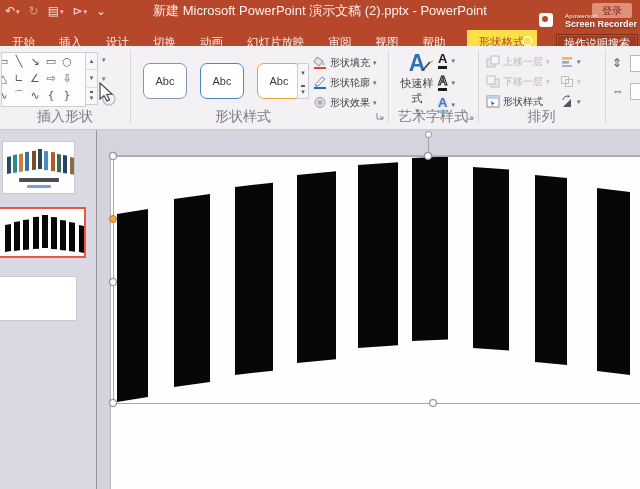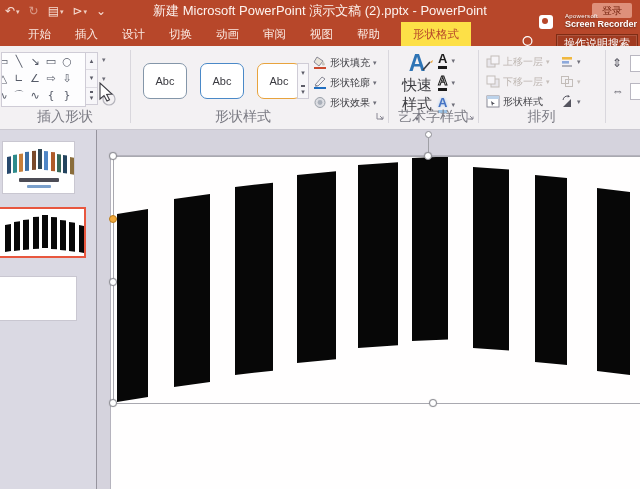--- a/index.html
+++ b/index.html
@@ -12,32 +12,32 @@
        color:#f7ded4;font-size:12px;}
   .qat .qbtn{display:flex;align-items:center;gap:1px;cursor:default;line-height:1;}
   .qat .qbtn.dim{opacity:.55;}
   .qat .tiny{font-size:7px;color:#f0cfc2;}
   .win-title{position:absolute;left:120px;right:120px;top:0;height:22px;line-height:22px;
        text-align:center;color:#fdf3ef;font-size:13px;white-space:nowrap;overflow:hidden;}
   .signin{position:absolute;right:8px;top:3px;height:15px;line-height:15px;padding:0 10px;
        background:#de907a;color:#73220e;font-size:10px;border-radius:2px;}
 
   
-  .watermark{position:absolute;right:3px;top:13px;display:flex;align-items:flex-end;gap:12px;z-index:60;
+  .watermark{position:absolute;right:3px;top:13px;display:flex;align-items:flex-start;gap:12px;z-index:60;
        color:#fff;text-shadow:0 1px 2px rgba(0,0,0,.45);}
   .wm-ico{width:14px;height:14px;background:#fff;border-radius:3px;position:relative;flex:0 0 auto;}
   .wm-ico::after{content:"";position:absolute;left:3px;top:3px;width:6px;height:6px;border-radius:50%;
        background:#b7472a;}
   .wm-txt{line-height:1;}
   .wm-brand{font-size:6px;letter-spacing:.3px;}
   .wm-name{font-size:9px;font-weight:bold;margin-top:1px;}
 
   
   .tabrow{position:absolute;left:0;top:22px;width:640px;height:24px;background:#b7472a;display:flex;}
-  #tab-strip{display:flex;height:24px;padding-left:16px;}
+  #tab-strip{display:flex;height:24px;padding-left:0;margin-top:8px;}
   .tab{height:24px;line-height:25px;padding:0 12px;color:#fbeae3;font-size:11.5px;white-space:nowrap;cursor:default;}
   .tab.active{background:#fde047;color:#b7472a;margin-left:9px;}
   .tellme{position:absolute;right:2px;top:4px;height:34px;display:flex;align-items:center;gap:22px;}
   .bulb{width:13px;height:17px;flex:0 0 auto;}
   .tellme-box{height:17px;line-height:17px;padding:0 7px;background:#a03a20;border:1px solid #7e2c14;
        box-shadow:inset 0 0 0 1px rgba(255,255,255,.14);color:#fff;font-size:11px;white-space:nowrap;}
 
   
   .ribbon{position:absolute;left:0;top:46px;width:640px;height:83px;background:#f3f1f3;
        border-bottom:1px solid #cbc9d1;}
@@ -71,21 +71,21 @@
   
   .rrow{position:absolute;height:17px;display:flex;align-items:center;gap:3px;font-size:10px;
        color:#3d3d42;white-space:nowrap;}
   .rrow.disabled{color:#bdb5b0;}
   .rrow .ric{width:14px;height:13px;flex:0 0 auto;}
 
   
   .quick-style{position:absolute;left:396px;top:5px;width:42px;text-align:center;}
   .qs-a{font-size:23px;font-weight:bold;color:#2e74b5;line-height:24px;position:relative;display:inline-block;}
   .qs-brush{position:absolute;right:-8px;top:4px;width:12px;height:12px;}
-  .qs-label{font-size:15px;color:#3d3d42;margin-top:1px;}
+  .qs-label{font-size:11px;color:#3d3d42;margin-top:1px;}
   .wa-row{position:absolute;left:438px;height:17px;display:flex;align-items:center;gap:4px;}
   .wa-a{font-size:13px;font-weight:bold;line-height:12px;padding-bottom:1px;}
   .wa-fill{color:#1a1a1a;border-bottom:3px solid #1a1a1a;}
   .wa-outline{color:#fff;-webkit-text-stroke:1px #1a1a1a;border-bottom:3px solid #1a1a1a;}
   .wa-glow{color:#4472c4;text-shadow:0 0 3px #9dc3e6;border-bottom:3px solid #9dc3e6;}
 
   .launcher{position:absolute;width:9px;height:9px;}
 
   
   .size-ico{position:absolute;font-size:12px;color:#55555f;}
@@ -143,20 +143,21 @@
     </div>
   </div>
 
   <div class="tabrow">
     <div id="tab-strip">
         <div class="tab">开始</div>
         <div class="tab">插入</div>
         <div class="tab">设计</div>
         <div class="tab">切换</div>
         <div class="tab">动画</div>
+        <div class="tab">幻灯片放映</div>
         <div class="tab">审阅</div>
         <div class="tab">视图</div>
         <div class="tab">帮助</div>
         <div class="tab active">形状格式</div>
       </div>
     <div class="tellme">
       <svg class="bulb" viewBox="0 0 13 17">
         <circle cx="6.5" cy="6" r="4.4" fill="none" stroke="#fff" stroke-width="1.2"></circle>
         <line x1="4.8" y1="11.5" x2="8.2" y2="11.5" stroke="#fff" stroke-width="1.2"></line>
         <line x1="5.2" y1="13.8" x2="7.8" y2="13.8" stroke="#fff" stroke-width="1.2"></line>

